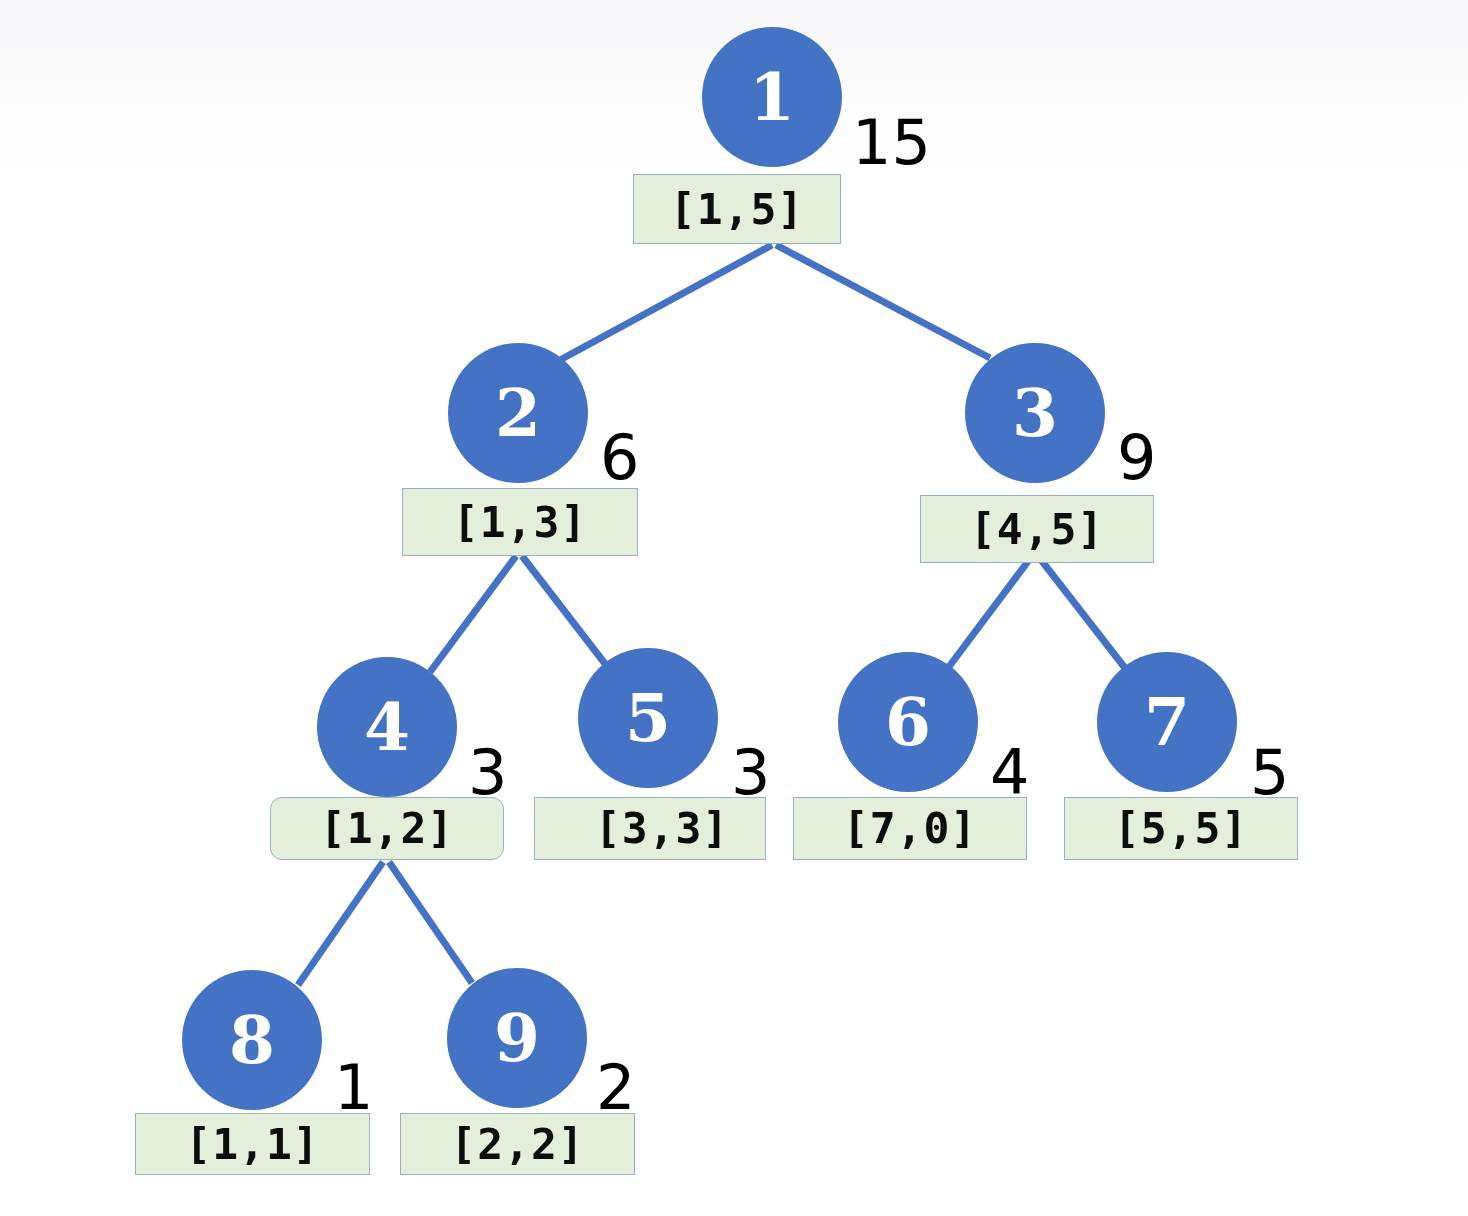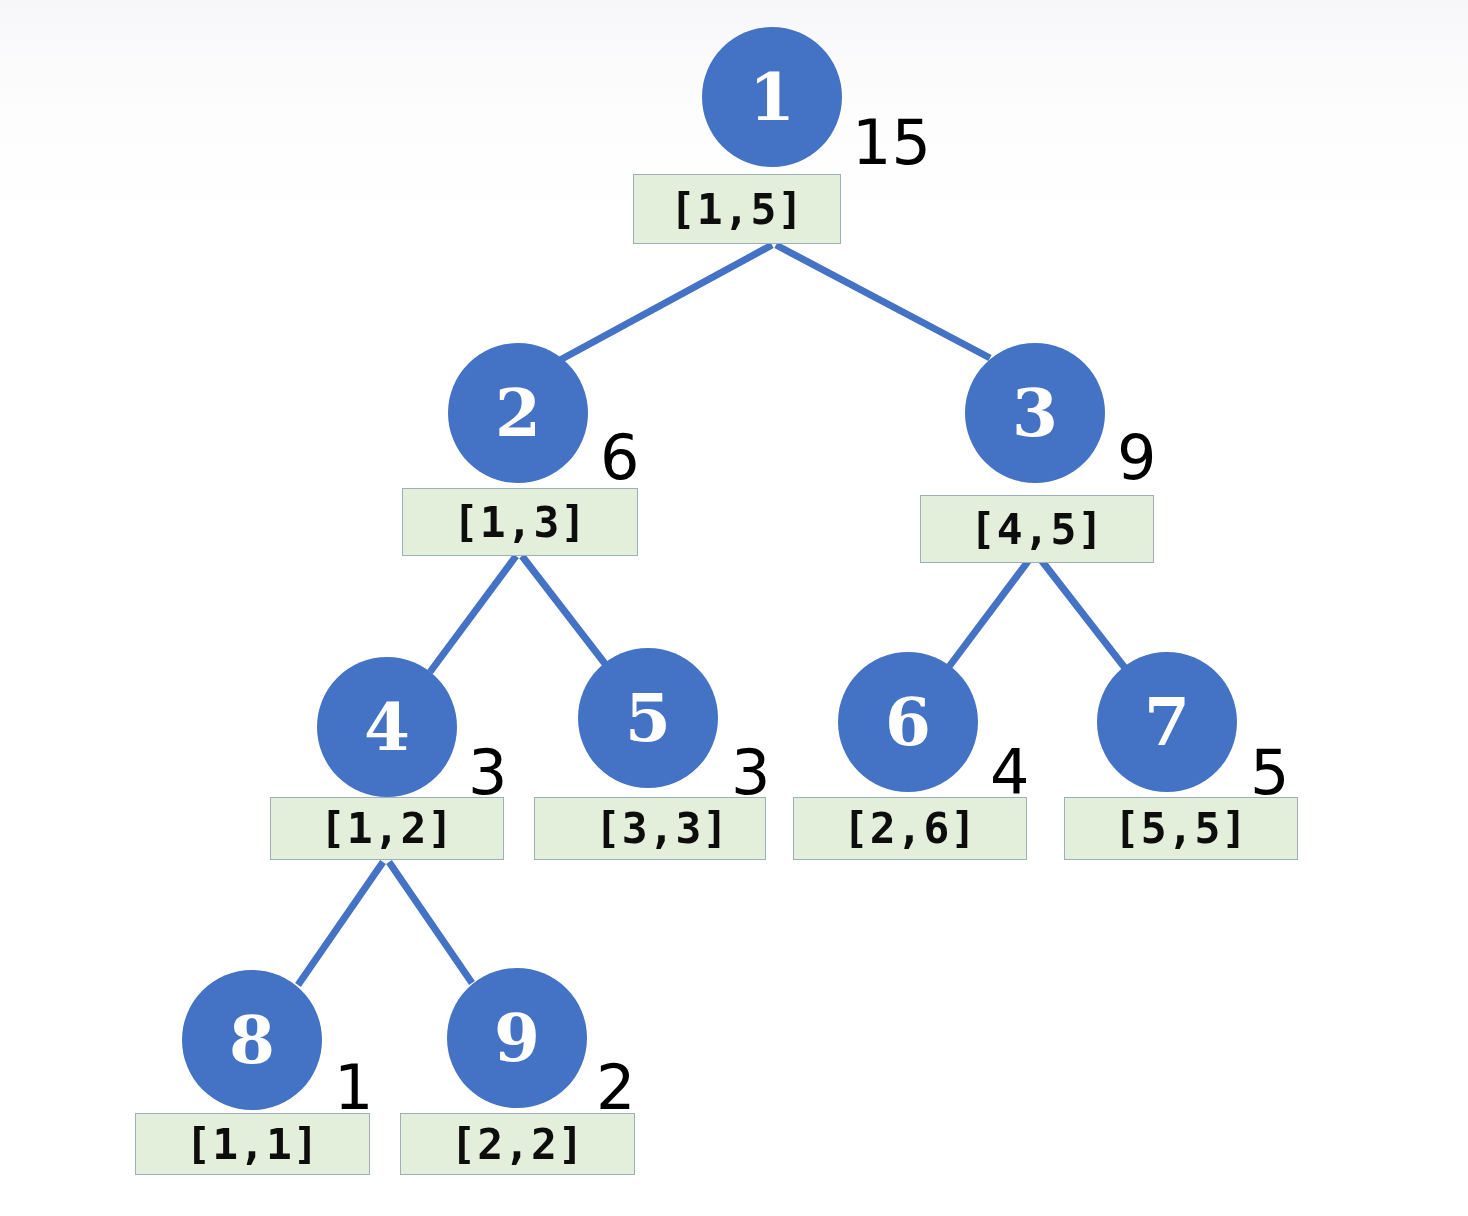--- a/index.html
+++ b/index.html
@@ -108,31 +108,31 @@
         <div class="range-box" style="left: 402px; top: 488px; width: 236px; height: 68px; font-size: 43px;">[1,3]</div>
       </div>
       <div class="node" style="left: 0px; top: 0px;">
         <div class="node-circle" style="left: 965px; top: 343px; width: 140px; height: 140px; font-size: 66px;">3</div>
         <div class="node-value" style="left: 1117px; top: 427px; font-size: 62px;">9</div>
         <div class="range-box" style="left: 920px; top: 488px; width: 234px; height: 68px; font-size: 43px; margin-top: 7px;">[4,5]</div>
       </div>
       <div class="node" style="left: 0px; top: 0px;">
         <div class="node-circle" style="left: 317px; top: 657px; width: 140px; height: 140px; font-size: 66px;">4</div>
         <div class="node-value" style="left: 468px; top: 742px; font-size: 62px;">3</div>
-        <div class="range-box" style="left: 270px; top: 797px; width: 234px; height: 63px; font-size: 43px;">[1,2]</div>
+        <div class="range-box" style="left: 270px; top: 797px; width: 234px; height: 63px; font-size: 43px; border-radius: 12px;">[1,2]</div>
       </div>
       <div class="node" style="left: 0px; top: 0px;">
         <div class="node-circle" style="left: 578px; top: 648px; width: 140px; height: 140px; font-size: 66px;">5</div>
         <div class="node-value" style="left: 731px; top: 742px; font-size: 62px;">3</div>
         <div class="range-box" style="left: 534px; top: 797px; width: 232px; height: 63px; font-size: 43px; padding-left: 24px;">[3,3]</div>
       </div>
       <div class="node" style="left: 0px; top: 0px;">
         <div class="node-circle" style="left: 838px; top: 652px; width: 140px; height: 140px; font-size: 66px;">6</div>
         <div class="node-value" style="left: 990px; top: 742px; font-size: 62px;">4</div>
-        <div class="range-box" style="left: 793px; top: 797px; width: 234px; height: 63px; font-size: 43px;">[2,6]</div>
+        <div class="range-box" style="left: 793px; top: 797px; width: 234px; height: 63px; font-size: 43px;">[7,0]</div>
       </div>
       <div class="node" style="left: 0px; top: 0px;">
         <div class="node-circle" style="left: 1097px; top: 652px; width: 140px; height: 140px; font-size: 66px;">7</div>
         <div class="node-value" style="left: 1250px; top: 742px; font-size: 62px;">5</div>
         <div class="range-box" style="left: 1054px; top: 797px; width: 234px; height: 63px; font-size: 43px; margin-left: 10px;">[5,5]</div>
       </div>
       <div class="node" style="left: 0px; top: 0px;">
         <div class="node-circle" style="left: 182px; top: 970px; width: 140px; height: 140px; font-size: 66px;">8</div>
         <div class="node-value" style="left: 334px; top: 1057px; font-size: 62px;">1</div>
         <div class="range-box" style="left: 135px; top: 1113px; width: 235px; height: 62px; font-size: 43px;">[1,1]</div>

